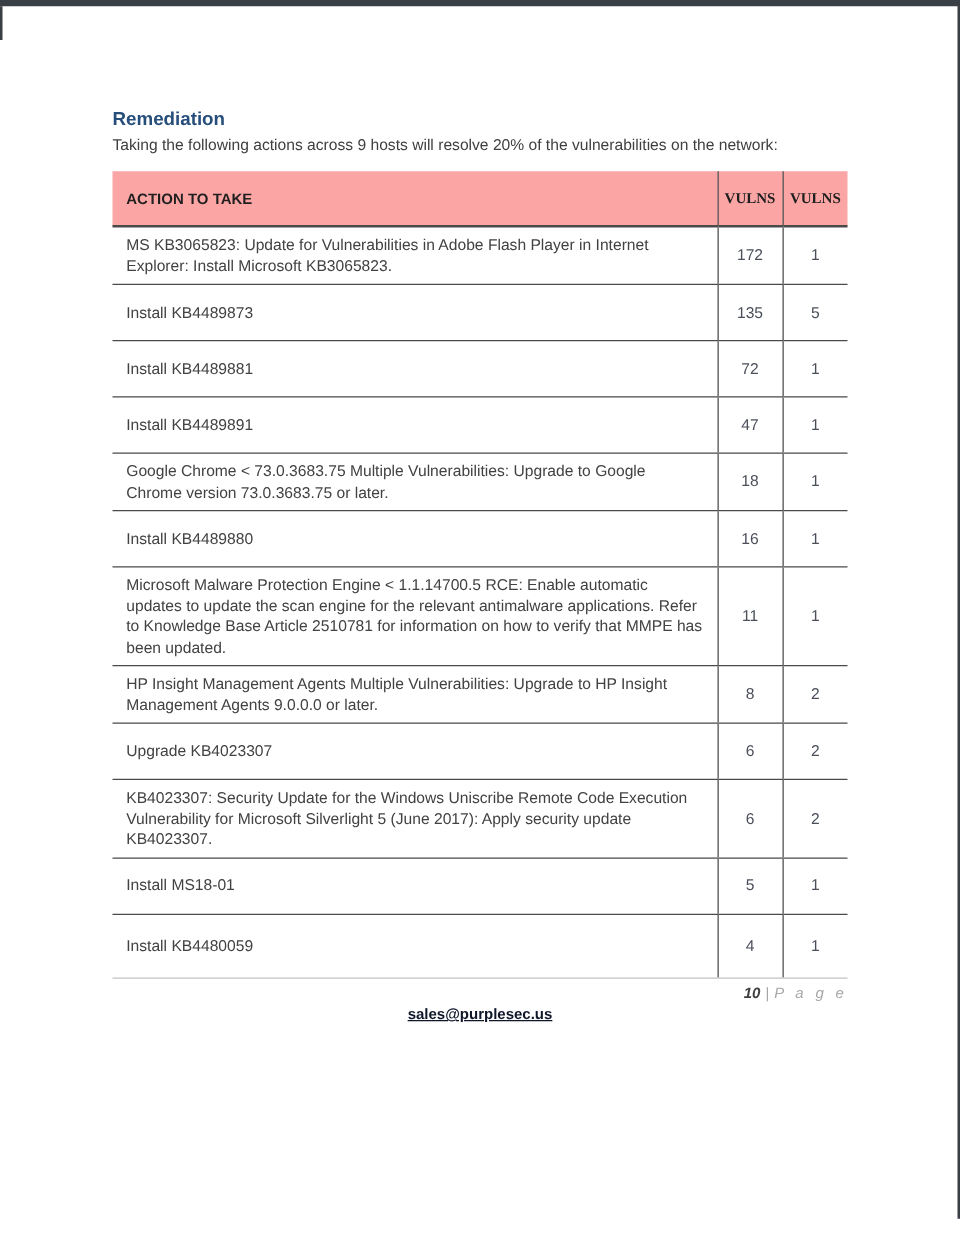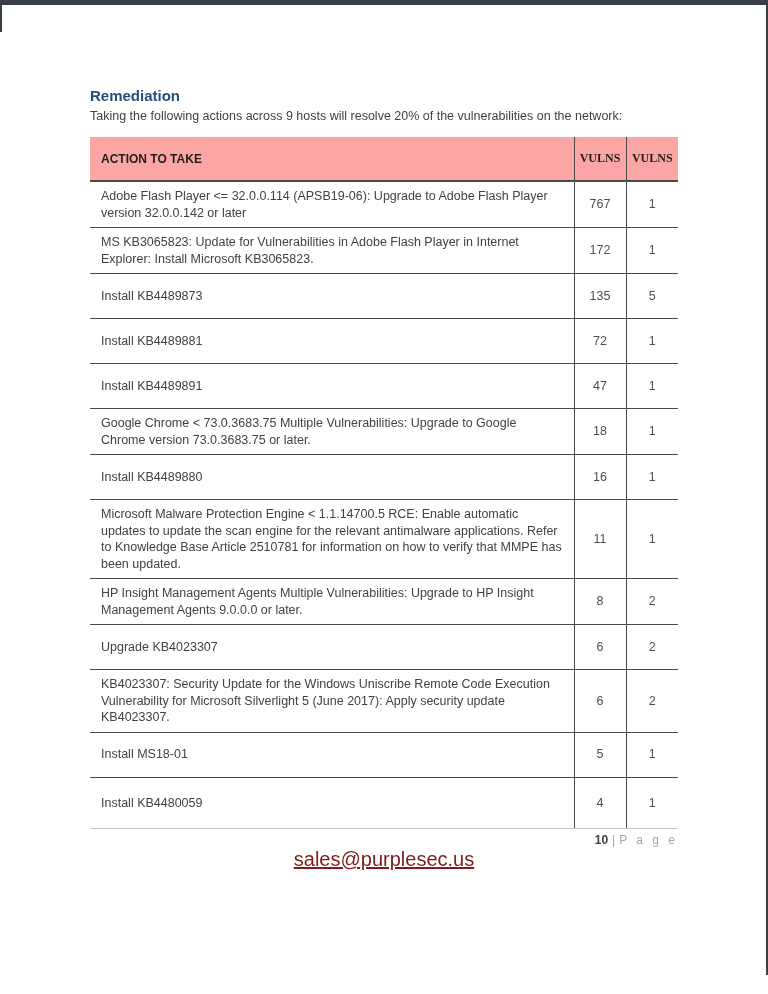--- a/index.html
+++ b/index.html
@@ -80,29 +80,30 @@
   tbody tr:last-child td { border-bottom: none; height: 51px; }
   .footer-rule {
     border: none;
     border-top: 1px solid #c4c4c4;
     height: 0;
   }
   .page-line {
     text-align: right;
     font-size: 12px;
     padding-top: 4px;
+    font-style: italic;
   }
   .page-num { font-weight: 700; color: #404040; }
   .page-sep { color: #a6a6a6; padding: 0 4px; }
   .page-word { color: #a6a6a6; letter-spacing: 3px; }
   .email-line { text-align: center; margin-top: 1px; }
   .email-link {
-    color: #7f1d1d;
-    font-size: 20px;
-    font-weight: 400;
+    color: #0f172a;
+    font-size: 12px;
+    font-weight: 700;
     text-decoration: underline;
     cursor: pointer;
   }
 </style>
 </head>
 <body>
 
 <div class="chrome-top"></div>
 <div class="chrome-left"></div>
 <div class="chrome-right"></div>
@@ -121,25 +122,20 @@
     </colgroup>
     <thead>
       <tr>
         <th class="col-action">ACTION TO TAKE</th>
         <th class="col-num">VULNS</th>
         <th class="col-num">VULNS</th>
       </tr>
     </thead>
     <tbody>
         <tr>
-          <td class="cell-action">Adobe Flash Player &lt;= 32.0.0.114 (APSB19-06): Upgrade to Adobe Flash Player version 32.0.0.142 or later</td>
-          <td class="cell-num">767</td>
-          <td class="cell-num">1</td>
-        </tr>
-        <tr>
           <td class="cell-action">MS KB3065823: Update for Vulnerabilities in Adobe Flash Player in Internet Explorer: Install Microsoft KB3065823.</td>
           <td class="cell-num">172</td>
           <td class="cell-num">1</td>
         </tr>
         <tr>
           <td class="cell-action">Install KB4489873</td>
           <td class="cell-num">135</td>
           <td class="cell-num">5</td>
         </tr>
         <tr>

